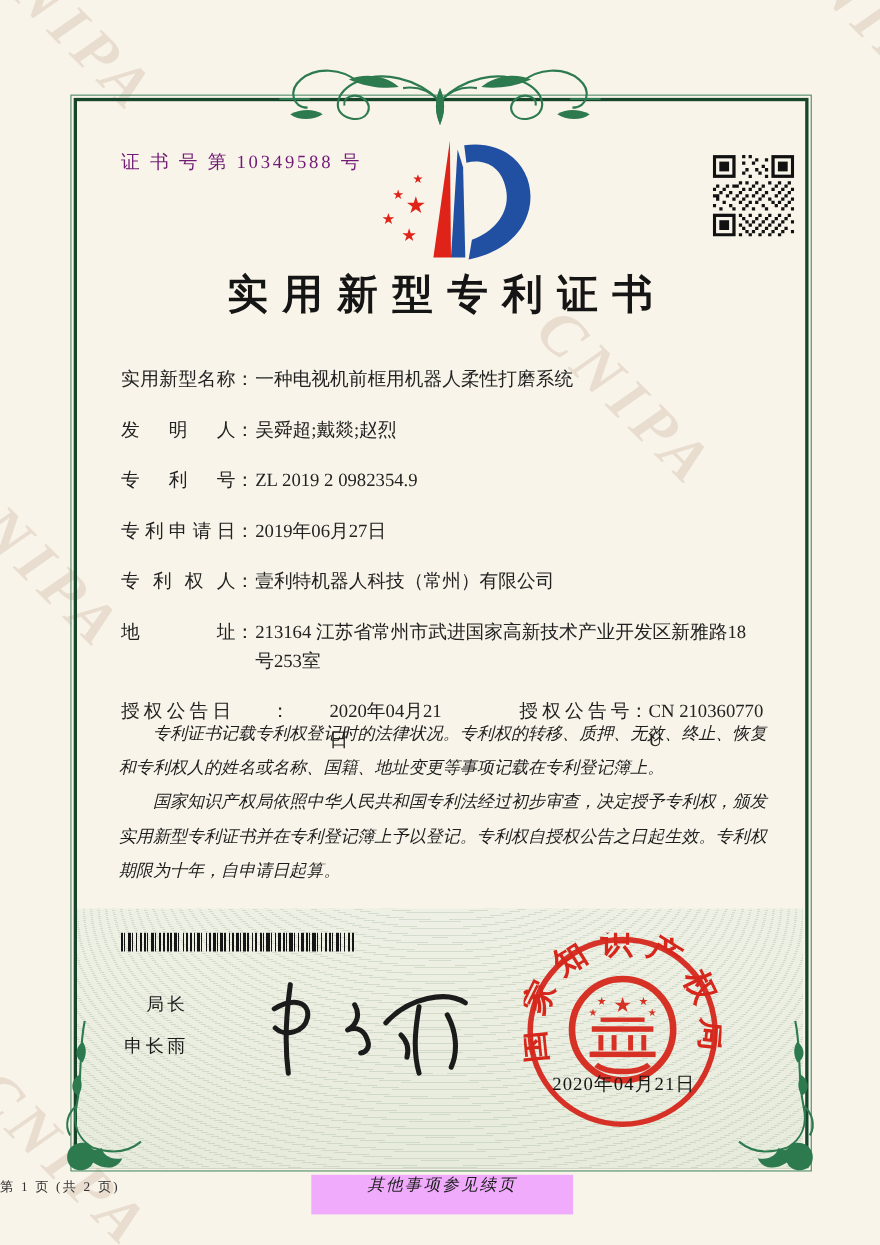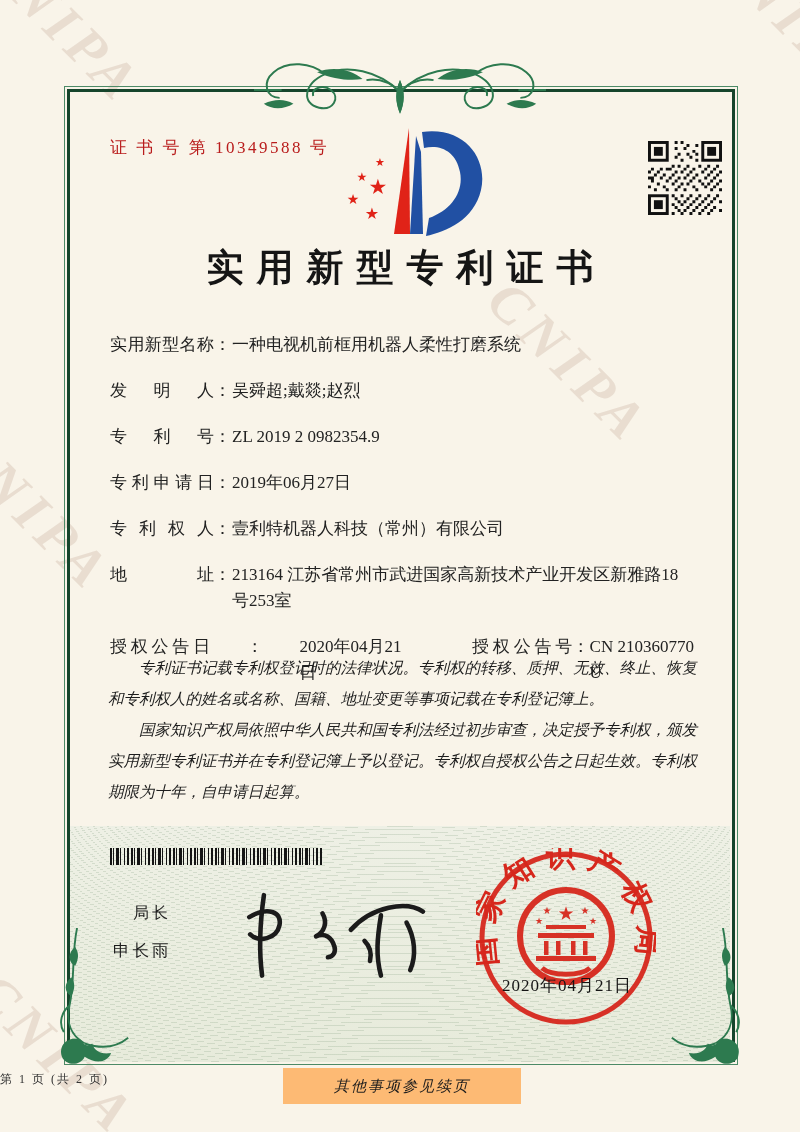--- a/index.html
+++ b/index.html
@@ -19,21 +19,21 @@
   
   .waves{position:absolute;left:70px;top:826px;width:660px;height:236px;z-index:1;
     background:
       repeating-radial-gradient(120% 90% at 50% -70%,
         transparent 0 5px, rgba(96,132,96,0.18) 5px 6px),
       linear-gradient(#eef0e5,#e7ebdb);}
 
   .content{position:absolute;inset:0;z-index:2;}
 
   .cert-no{position:absolute;left:110px;top:136px;font-size:17px;
-    letter-spacing:2.5px;color:#b91c1c;}
+    letter-spacing:2.5px;color:#701a75;}
 
   .logo{position:absolute;left:338px;top:124px;width:150px;height:114px;}
   .qr{position:absolute;left:648px;top:141px;width:74px;height:74px;}
 
   .title{position:absolute;left:0;top:243px;width:100%;text-align:center;
     font-size:37px;font-weight:bold;letter-spacing:13px;text-indent:13px;color:#151515;}
 
   .fields{position:absolute;left:110px;top:332px;width:596px;color:#222;}
   .frow{display:flex;margin-bottom:20px;font-size:17px;line-height:26px;}
   .flabel{display:inline-block;width:104px;text-align:justify;text-align-last:justify;}
@@ -60,21 +60,21 @@
 
   .seal{position:absolute;left:476px;top:848px;width:180px;height:180px;
     mix-blend-mode:multiply;}
   .seal-date{position:absolute;left:478px;top:974px;width:178px;text-align:center;
     font-size:17px;letter-spacing:1px;color:#151515;}
 
   .page-number{position:absolute;left:0;top:1071px;width:780px;
     font-size:12px;letter-spacing:2px;color:#333;}
 
   .contbox{position:absolute;left:283px;top:1068px;width:238px;height:36px;
-    background:#fdba74;display:flex;align-items:center;justify-content:center;z-index:2;}
+    background:#f0abfc;display:flex;align-items:flex-start;justify-content:center;z-index:2;}
   .contbox span{font-size:15px;font-style:italic;letter-spacing:2px;color:#1d1d1d;}
 
   .ornament-top{position:absolute;left:252px;top:52px;width:296px;height:72px;z-index:2;}
   .ornament-bl{position:absolute;left:48px;top:928px;width:96px;height:142px;z-index:2;}
   .ornament-br{position:absolute;left:656px;top:928px;width:96px;height:142px;z-index:2;
     transform:scaleX(-1);}
 </style>
 </head>
 <body>
 

